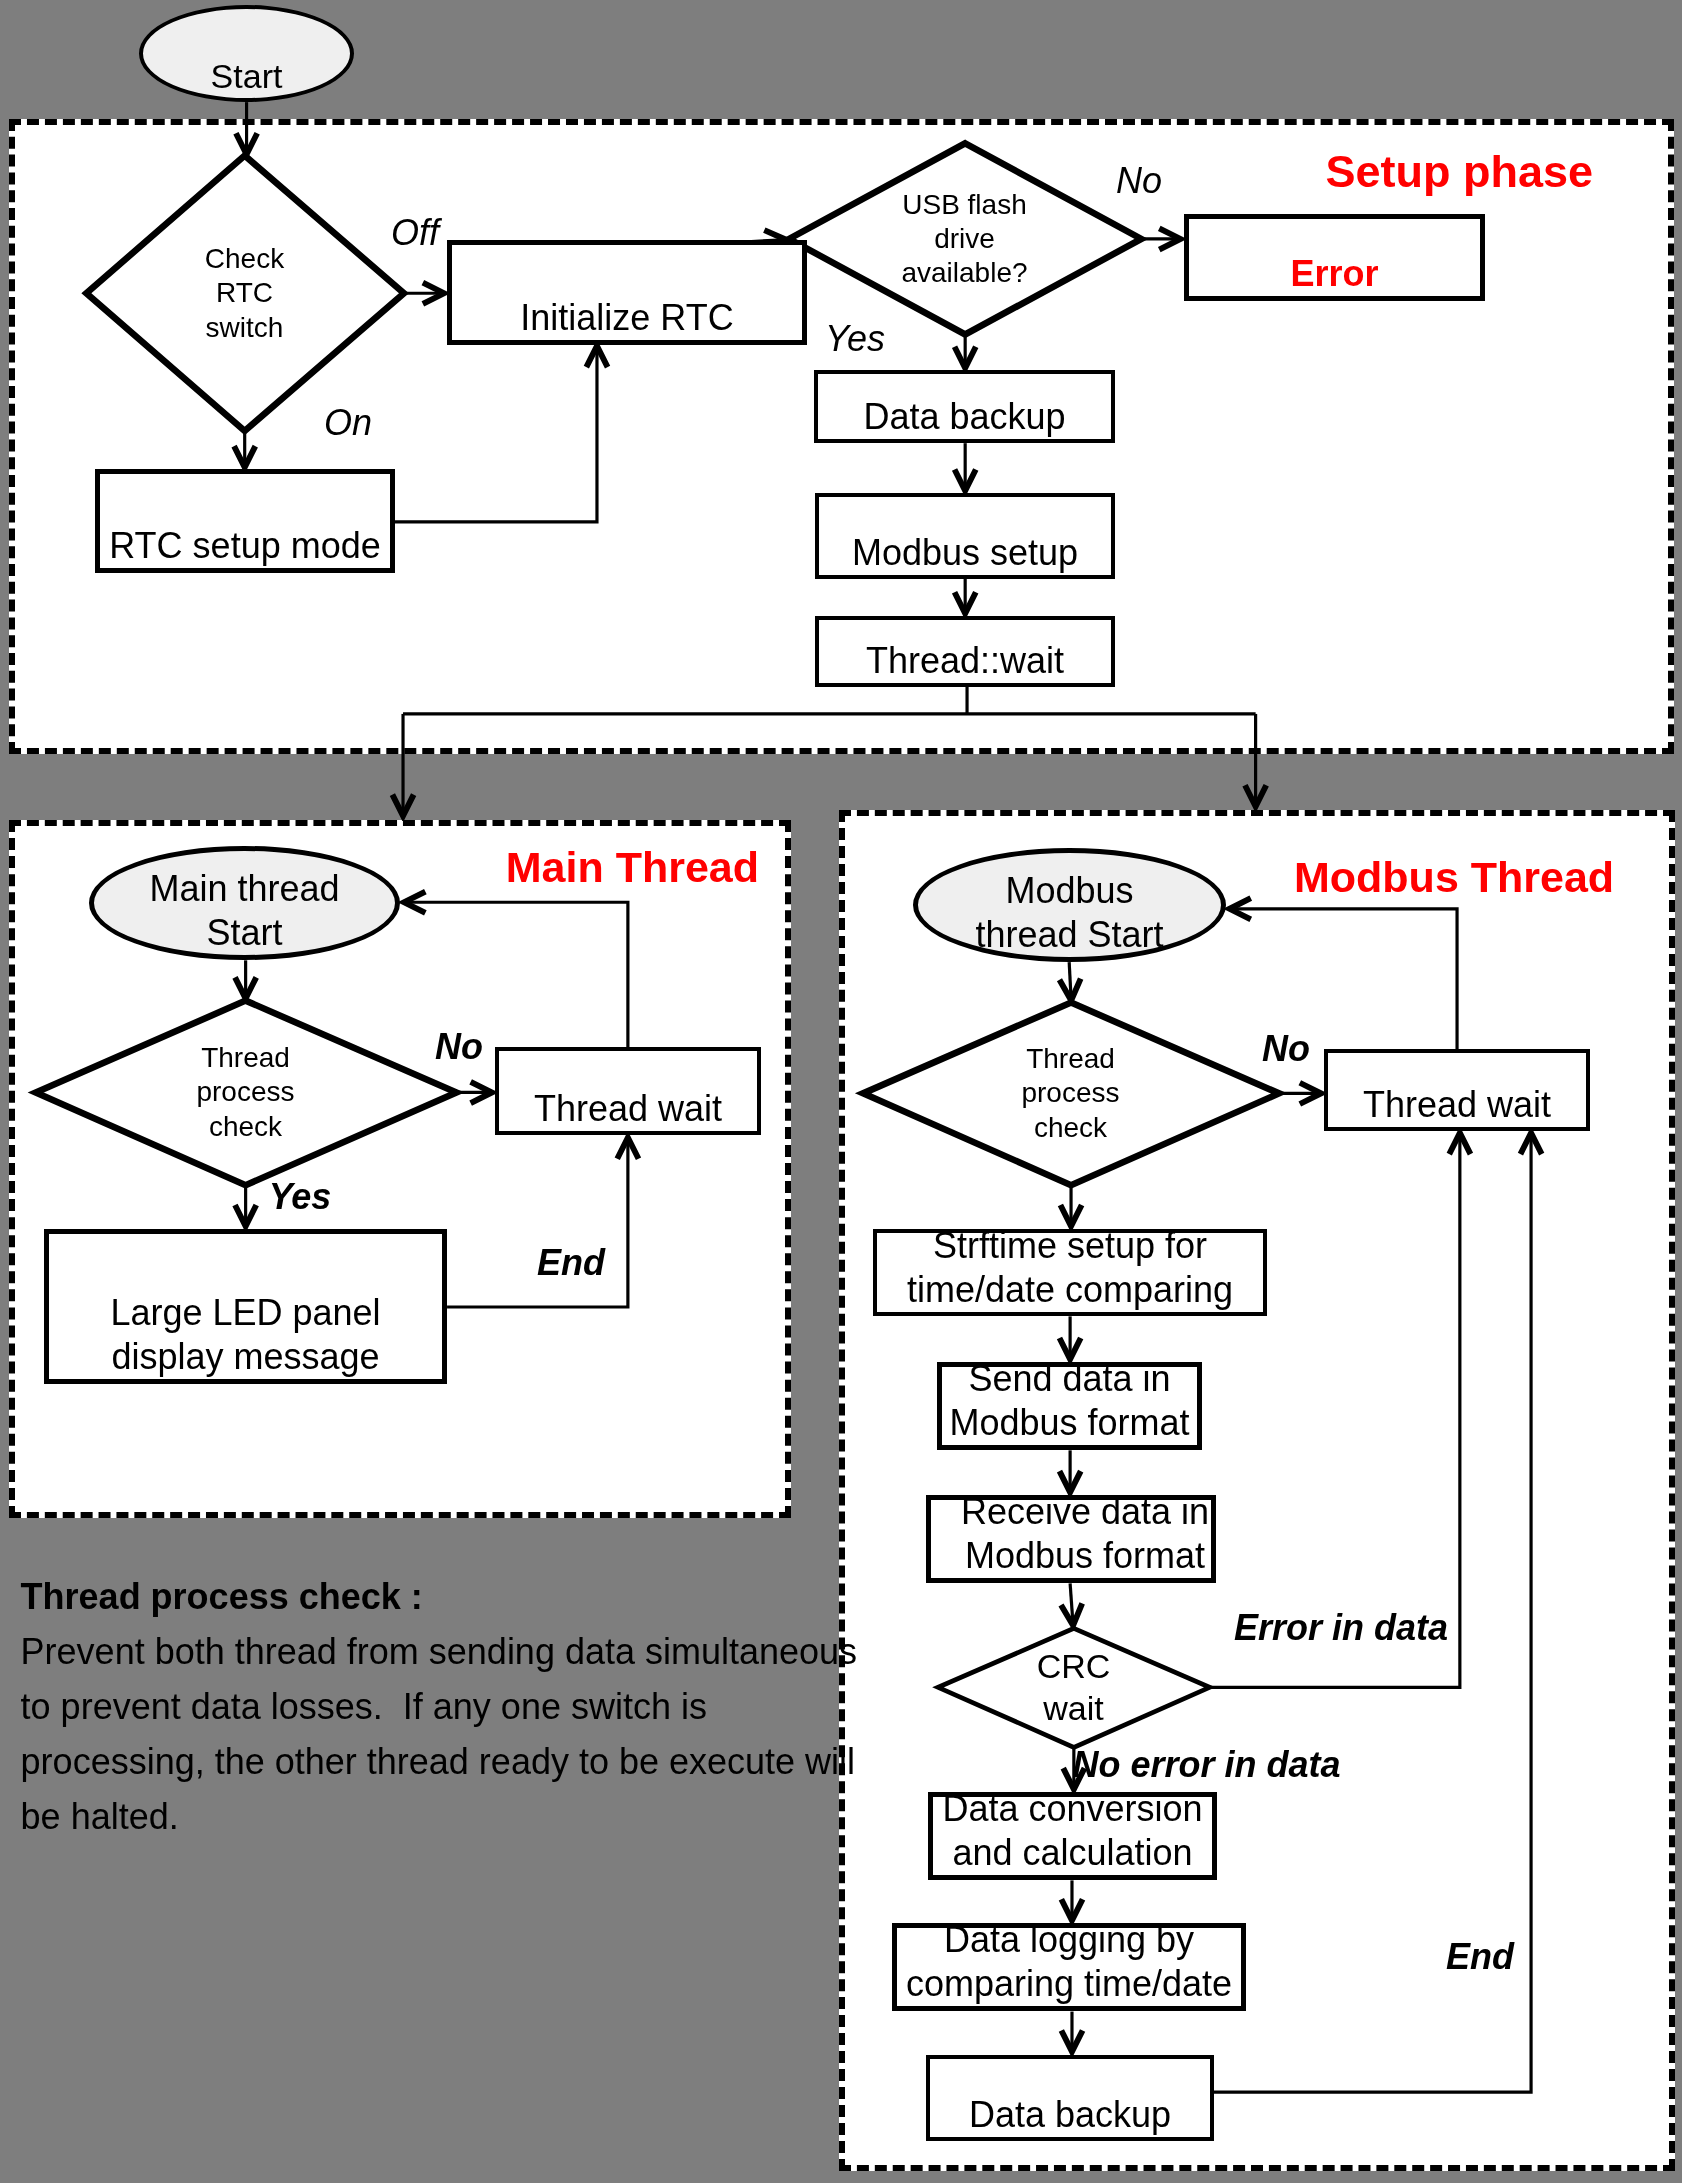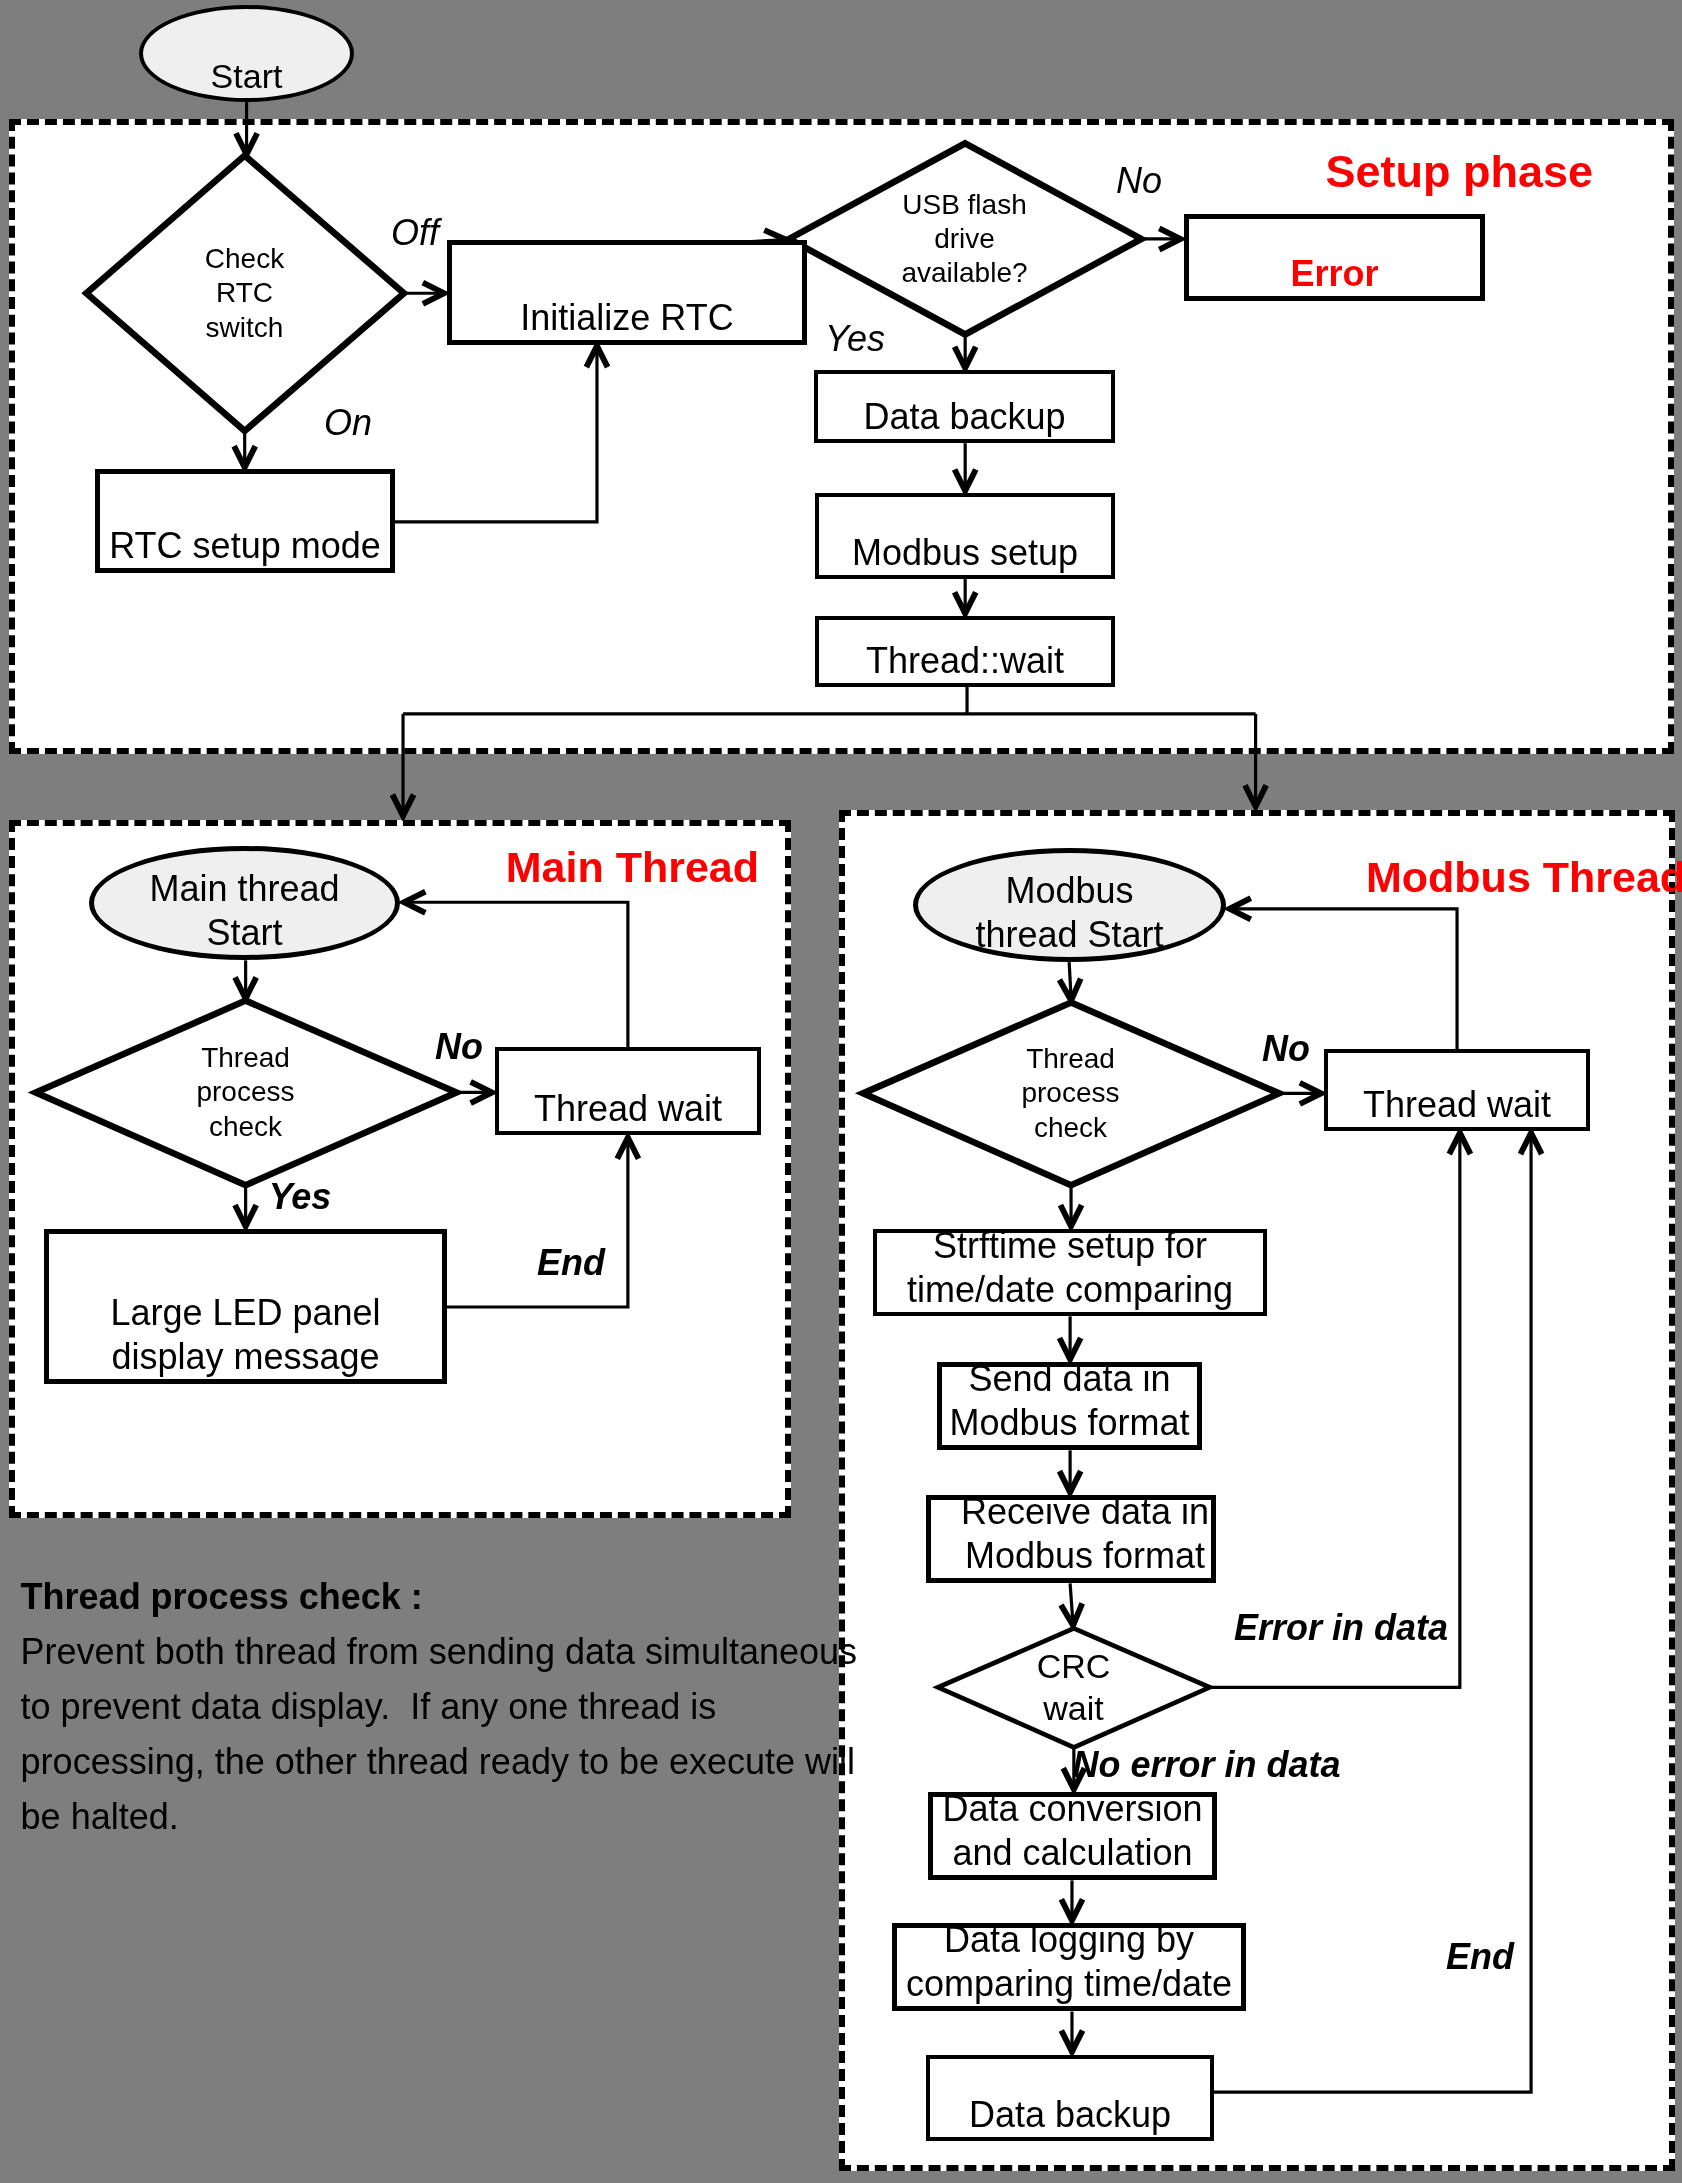--- a/index.html
+++ b/index.html
@@ -140,21 +140,21 @@
   </div>
   <div class="node thick" style="left:44px;top:1229px;width:403px;height:155px;">
     <span>Large LED panel
 display message</span>
   </div>
 
   <div class="elabel bold" style="left:403px;top:1027px;width:112px;">No</div>
   <div class="elabel bold" style="left:244px;top:1177px;width:112px;">Yes</div>
   <div class="elabel bold" style="left:515px;top:1243px;width:112px;">End</div>
 
-  <div class="title" style="left:1366px;top:853px;width:309px;font-size:43px;">Modbus Thread</div>
+  <div class="title" style="left:1294px;top:853px;width:309px;font-size:43px;">Modbus Thread</div>
 
   <div class="node terminator thick" style="left:913px;top:848px;width:313px;height:114px;">
     <span>Modbus
 thread Start</span>
   </div>
   <div class="dlabel" style="left:930px;top:1011px;width:281px;height:165px;">Thread
 process
 check</div>
   <div class="node" style="left:1324px;top:1049px;width:266px;height:82px;">
     <span>Thread wait</span>
@@ -186,19 +186,19 @@
   </div>
 
   <div class="elabel bold" style="left:1230px;top:1029px;width:112px;">No</div>
   <div class="elabel bold" style="left:1210px;top:1608px;width:262px;">Error in data</div>
   <div class="elabel bold" style="left:1052px;top:1745px;width:309px;">No error in data</div>
   <div class="elabel bold" style="left:1424px;top:1937px;width:112px;">End</div>
 
   <div class="note">
     <div class="note-title">Thread process check :</div>
     <div class="note-body">Prevent both thread from sending data simultaneous
-to prevent data display.  If any one thread is
+to prevent data losses.  If any one switch is
 processing, the other thread ready to be execute will
 be halted.</div>
   </div>
 
 </div>
 
 
 </body></html>

